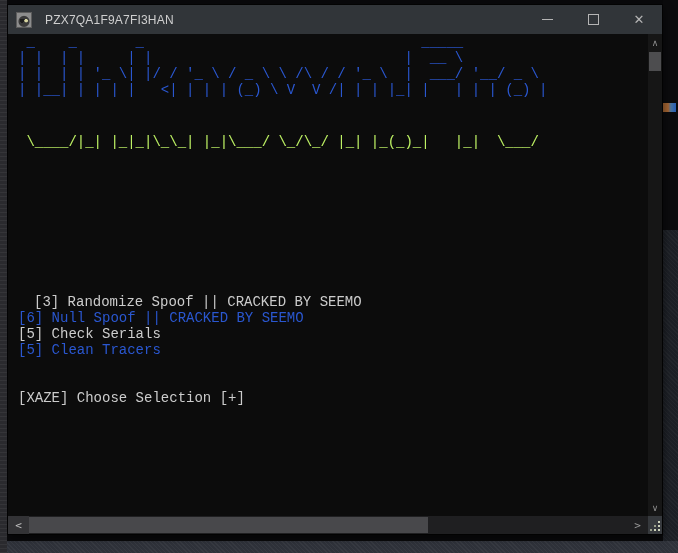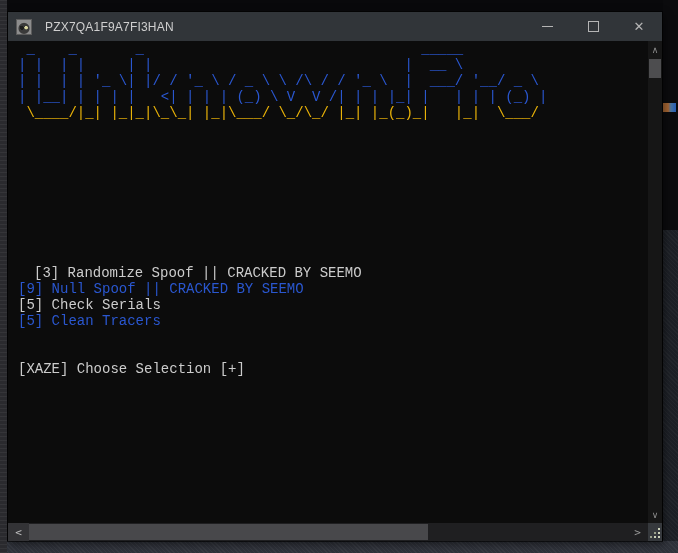--- a/index.html
+++ b/index.html
@@ -28,21 +28,21 @@
     background:#1d2026;
     background-image:repeating-linear-gradient(45deg, rgba(255,255,255,.03) 0 1px, transparent 1px 3px);
   }
   .bg-fragment {
     position:absolute; left:0; top:103px; width:13px; height:9px;
     background:linear-gradient(90deg,#c1763a 0 40%, #58b 60%, #2a6bd4);
     opacity:.85;
   }
   
   .window {
-    position:absolute; left:8px; top:12px; width:654px; height:529px; z-index:4;
+    position:absolute; left:8px; top:5px; width:654px; height:529px; z-index:4;
     box-shadow:0 0 0 1px rgba(0,0,0,.6), 2px 3px 8px rgba(0,0,0,.5);
   }
   .titlebar {
     height:29px; background:#313539; display:flex; align-items:center;
   }
   .app-icon {
     width:16px; height:16px; margin-left:8px; flex:0 0 auto;
     background:
       radial-gradient(circle at 35% 55%, #1c1c1c 0 2px, transparent 2px),
       radial-gradient(circle at 65% 55%, #d8d6a0 0 1.5px, transparent 2px),
@@ -129,32 +129,32 @@
       </div>
     </div>
   </div>
 
   <div class="client">
     <div class="screen" id="console-lines" style="color: rgb(204, 204, 204); background: rgb(12, 12, 12);">
         <div class="line" style="color: rgb(42, 87, 208);"> _    _       _                                 _____</div>
         <div class="line" style="color: rgb(42, 87, 208);">| |  | |     | |                              |  __ \</div>
         <div class="line" style="color: rgb(42, 87, 208);">| |  | | '_ \| |/ / '_ \ / _ \ \ /\ / / '_ \  |  ___/ '__/ _ \</div>
         <div class="line" style="color: rgb(42, 87, 208);">| |__| | | | |   &lt;| | | | (_) \ V  V /| | | |_| |   | | | (_) |</div>
-        <div class="line" style="color: #eab308;"> \____/|_| |_|_|\_\_| |_|\___/ \_/\_/ |_| |_(_)_|   |_|  \___/</div>
+        <div class="line" style="color: #bef264; margin-top: 36px;"> \____/|_| |_|_|\_\_| |_|\___/ \_/\_/ |_| |_(_)_|   |_|  \___/</div>
         <div class="line" style="color: rgb(204, 204, 204);"> </div>
         <div class="line" style="color: rgb(204, 204, 204);"> </div>
         <div class="line" style="color: rgb(204, 204, 204);"> </div>
         <div class="line" style="color: rgb(204, 204, 204);"> </div>
         <div class="line" style="color: rgb(204, 204, 204);"> </div>
         <div class="line" style="color: rgb(204, 204, 204);"> </div>
         <div class="line" style="color: rgb(204, 204, 204);"> </div>
         <div class="line" style="color: rgb(204, 204, 204);"> </div>
         <div class="line" style="color: rgb(204, 204, 204);"> </div>
         <div class="line" style="color: rgb(204, 204, 204); margin-left: 16px;">[3] Randomize Spoof || CRACKED BY SEEMO</div>
-        <div class="line" style="color: rgb(42, 87, 208);">[9] Null Spoof || CRACKED BY SEEMO</div>
+        <div class="line" style="color: rgb(42, 87, 208);">[6] Null Spoof || CRACKED BY SEEMO</div>
         <div class="line" style="color: rgb(204, 204, 204);">[5] Check Serials</div>
         <div class="line" style="color: rgb(42, 87, 208);">[5] Clean Tracers</div>
         <div class="line" style="color: rgb(204, 204, 204);"> </div>
         <div class="line" style="color: rgb(204, 204, 204);"> </div>
         <div class="line" style="color: rgb(204, 204, 204);">[XAZE] Choose Selection [+]</div>
       </div>
 
     <div class="vscroll">
       <div class="varrow up">∧</div>
       <div class="vthumb"></div>

